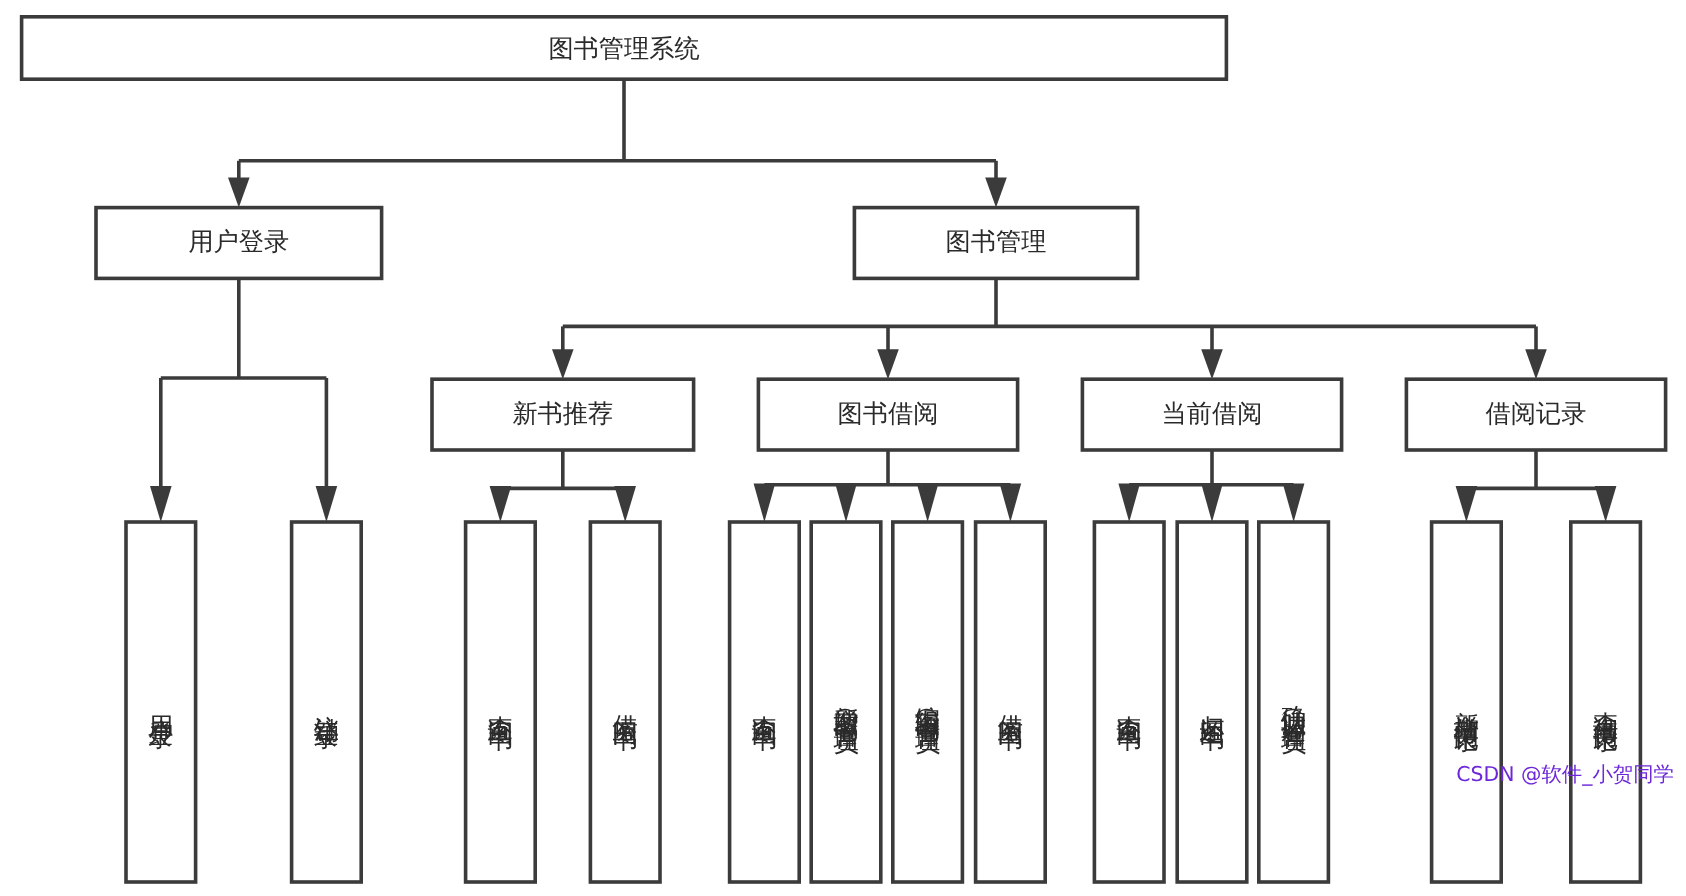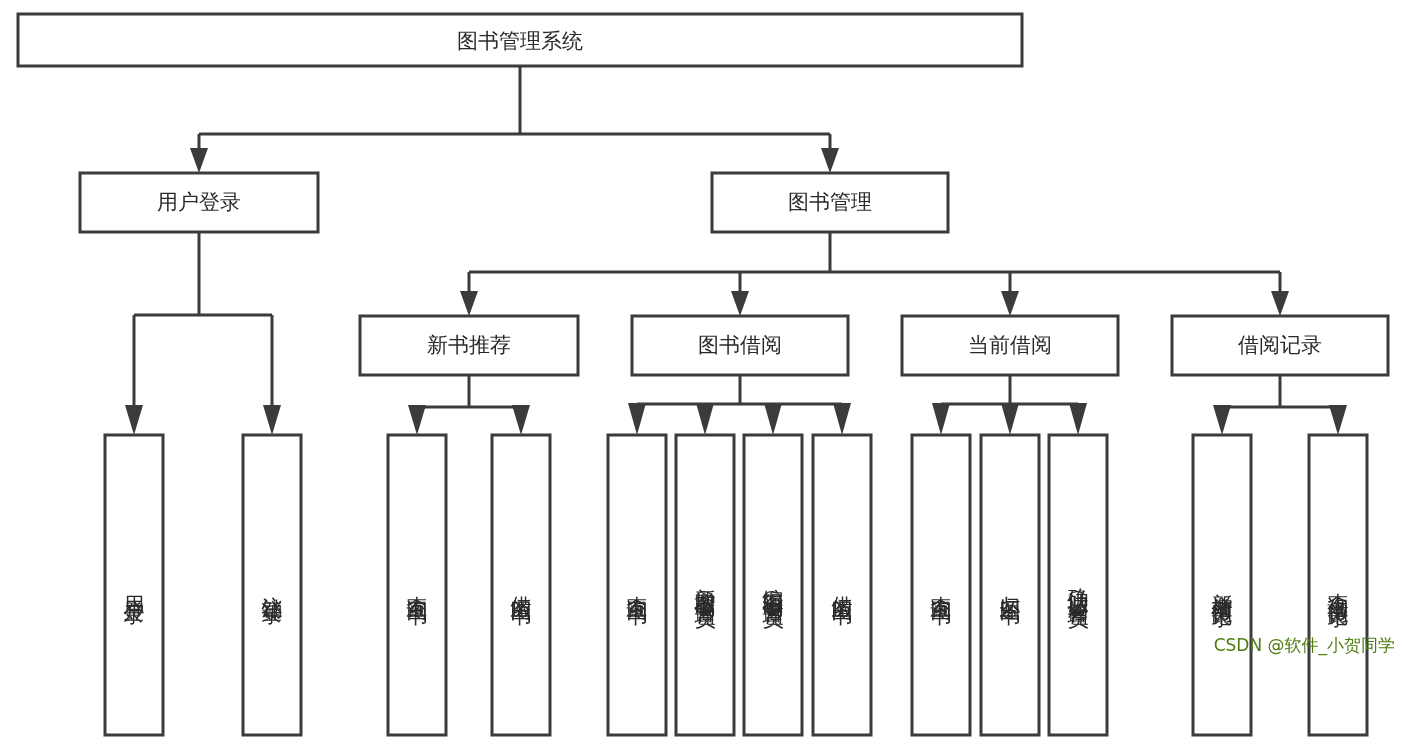--- a/index.html
+++ b/index.html
@@ -59,21 +59,21 @@
     letter-spacing: 3px;
     dominant-baseline: central;
     text-anchor: middle;
   }
   .watermark-text {
     position: absolute;
     right: 10px;
     bottom: 6px;
     font-family: "DejaVu Sans", "Liberation Sans", sans-serif;
     font-size: 17px;
-    color: #4d7c0f;
+    color: #6d28d9;
     white-space: nowrap;
     pointer-events: none;
   }
 </style>
 </head>
 <body>
 
 <div id="diagram-root">
 
   <svg id="flowchart" viewBox="0 0 1405 747" xmlns="http://www.w3.org/2000/svg">

